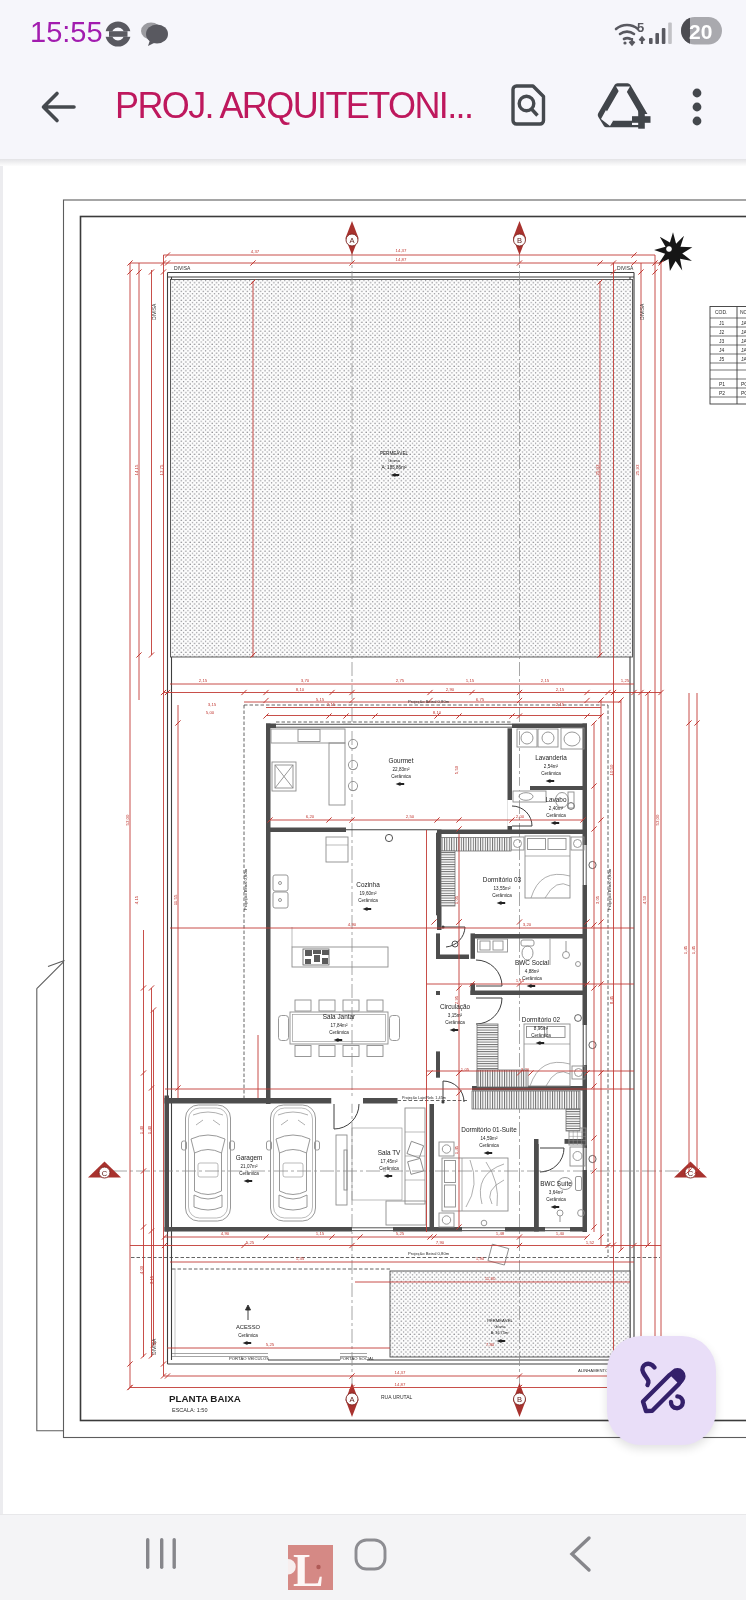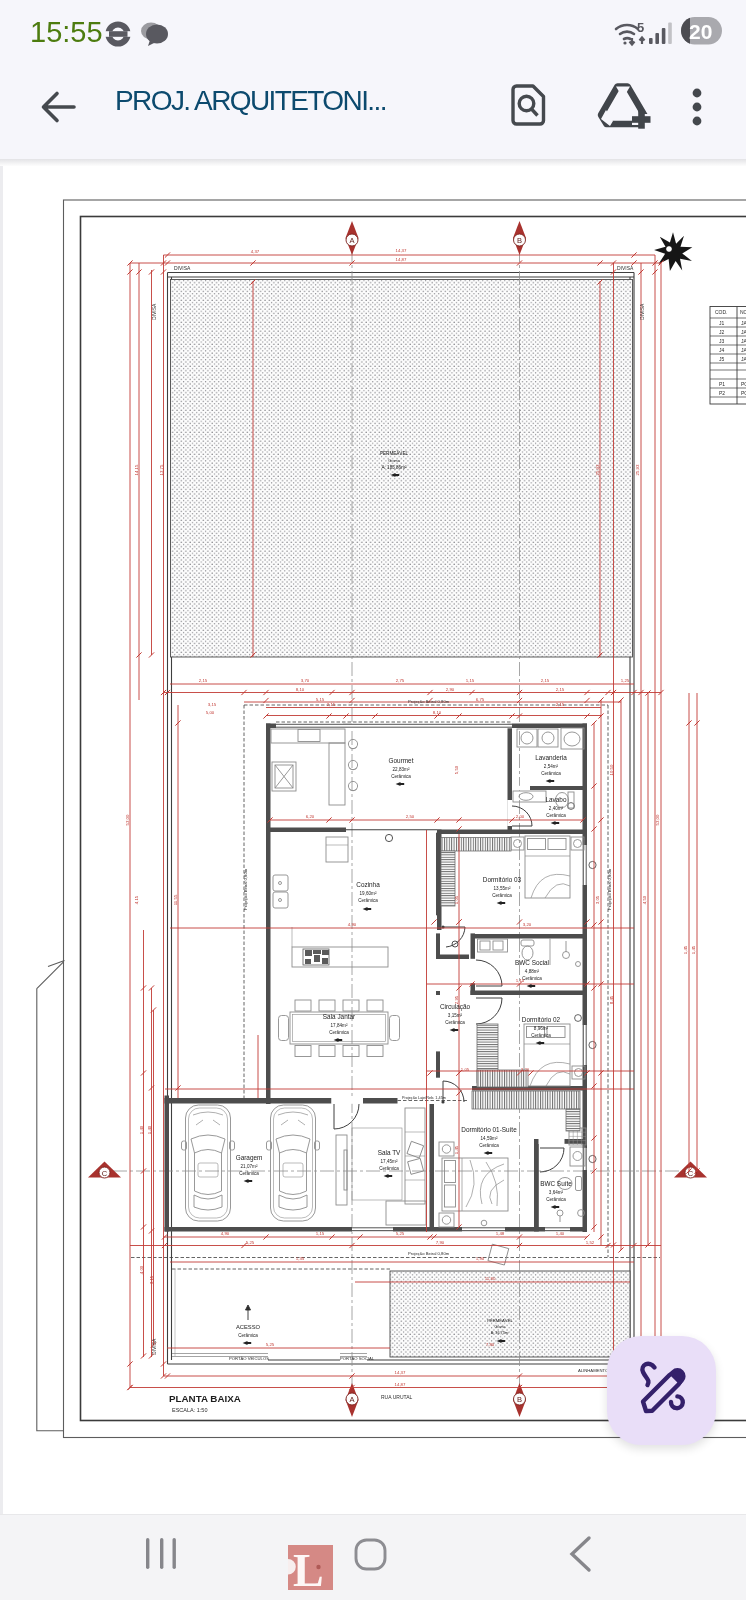--- a/index.html
+++ b/index.html
@@ -1,23 +1,23 @@
 <!DOCTYPE html>
 <html><head>
 <meta charset="utf-8">
 <style>
   html,body{margin:0;padding:0;}
   body{width:746px;height:1600px;position:relative;overflow:hidden;background:#ffffff;
        font-family:"Liberation Sans", sans-serif;}
   #topbars{position:absolute;left:0;top:0;width:746px;height:159px;background:#f6f6fb;z-index:2;}
   #shadowline{position:absolute;left:0;top:159px;width:746px;height:7px;z-index:3;
        background:linear-gradient(#e3e3e6,#fdfdfd);}
-  #time{position:absolute;left:30px;top:16px;z-index:4;font-size:29px;color:#4d7c0f;letter-spacing:0px;}
+  #time{position:absolute;left:30px;top:16px;z-index:4;font-size:29px;color:#a21caf;letter-spacing:0px;}
   .sic{position:absolute;top:22px;z-index:4;}
-  #appbar-title{position:absolute;left:115px;top:85px;z-index:4;font-size:28px;color:#0c4a6e;letter-spacing:-1.6px;}
+  #appbar-title{position:absolute;left:115px;top:85px;z-index:4;font-size:36px;color:#be185d;letter-spacing:-1.6px;}
   #fab{position:absolute;left:607px;top:1336px;width:109px;height:109px;background:#e9def8;
        border-radius:34px;box-shadow:0 4px 10px rgba(0,0,0,0.12);z-index:4;}
   #navbar{position:absolute;left:0;top:1515px;width:746px;height:85px;background:#f4f4f6;z-index:3;}
   #navtopline{position:absolute;left:0;top:1514px;width:746px;height:1px;background:#e8e8ea;z-index:3;}
   .navbar-ico{position:absolute;z-index:4;}
   #logoL{position:absolute;left:288px;top:1545px;width:45px;height:55px;z-index:5;}
 </style>
 </head>
 <body>
   <div id="page-svg-holder" style="position:absolute;left:0;top:0;width:746px;height:1600px;z-index:1;">

